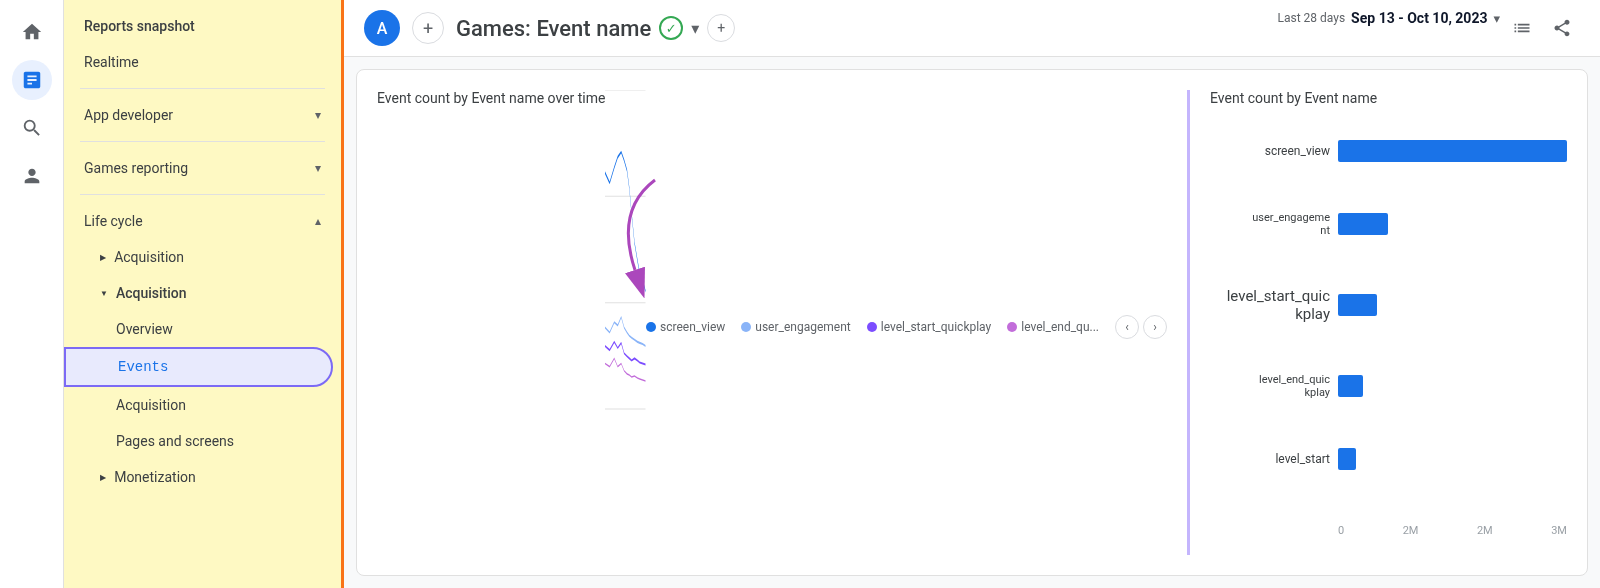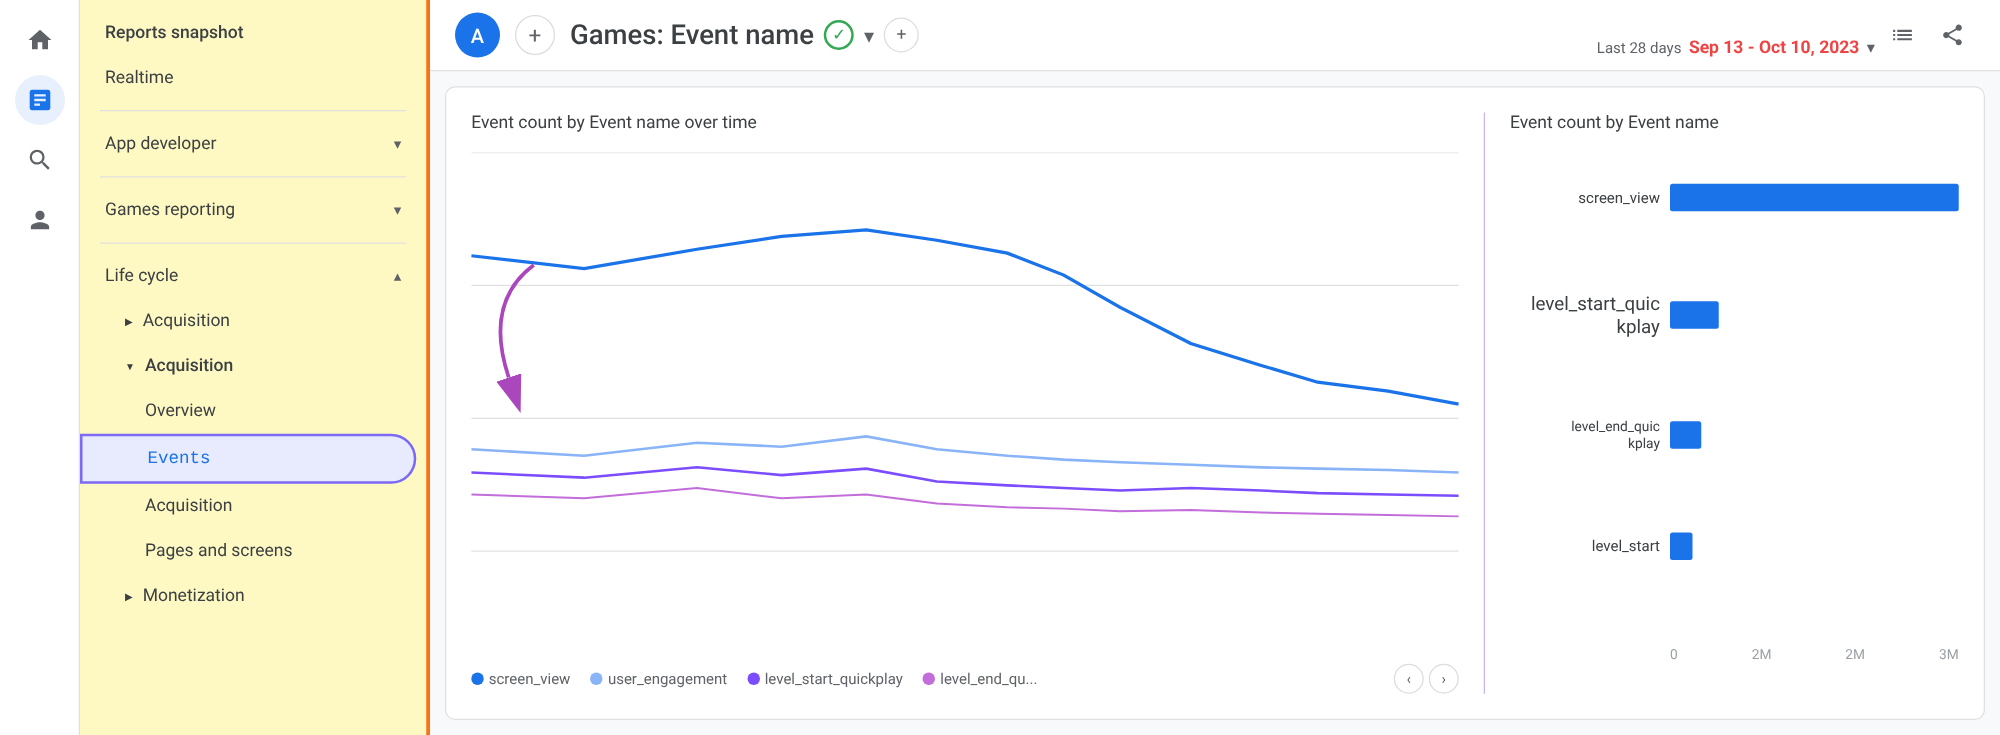--- a/index.html
+++ b/index.html
@@ -133,27 +133,27 @@
     }
     .title-dropdown { color: #5f6368; cursor: pointer; font-size: 16px; }
     .add-btn-small {
       width: 28px; height: 28px;
       border-radius: 50%;
       border: 1px solid #dadce0;
       display: flex; align-items: center; justify-content: center;
       cursor: pointer; color: #5f6368;
     }
     .header-right {
-      display: flex; align-items: flex-end; gap: 4px; margin-left: 32px;
+      display: flex; align-items: flex-start; gap: 4px; margin-left: 32px;
     }
     .date-range {
       display: flex; align-items: center; gap: 6px;
       color: #5f6368; font-size: 13px;
     }
-    .date-range strong { color: #ef4444; font-size: 14px; }
+    .date-range strong { color: #0f172a; font-size: 14px; }
     .icon-btn {
       width: 36px; height: 36px;
       border-radius: 50%;
       display: flex; align-items: center; justify-content: center;
       cursor: pointer; color: #5f6368;
     }
 
     
     .chart-area {
       flex: 1;
@@ -162,21 +162,20 @@
       background: #fff;
       margin: 12px;
       border-radius: 8px;
       border: 1px solid #e0e0e0;
       padding: 20px;
       gap: 20px;
     }
     .line-chart-section {
       flex: 1.4;
       display: flex;
-      flex-direction: column;
     }
     .chart-title {
       font-size: 14px;
       color: #3c4043;
       margin-bottom: 16px;
       font-weight: 400;
     }
     .line-chart-container {
       flex: 1;
       position: relative;
@@ -189,21 +188,21 @@
     .legend-item { display: flex; align-items: center; gap: 4px; }
     .legend-dot { width: 10px; height: 10px; border-radius: 50%; }
     .legend-nav { display: flex; gap: 4px; margin-left: auto; }
     .legend-nav-btn { width: 24px; height: 24px; border-radius: 50%; border: 1px solid #dadce0; display: flex; align-items: center; justify-content: center; cursor: pointer; color: #5f6368; font-size: 12px; }
 
     
     .bar-chart-section {
       width: 380px;
       display: flex;
       flex-direction: column;
-      border-left: 1px solid #c4b5fd;
+      border-left: 3px solid #c4b5fd;
       padding-left: 20px;
     }
     .bar-chart-title {
       font-size: 14px; color: #3c4043; margin-bottom: 16px;
     }
     .bar-chart-body { flex: 1; display: flex; flex-direction: column; justify-content: space-around; }
     .bar-row { display: flex; align-items: center; gap: 8px; margin-bottom: 14px; }
     .bar-label { width: 120px; font-size: 12px; color: #3c4043; text-align: right; flex-shrink: 0; }
     .bar-track { flex: 1; height: 22px; background: transparent; position: relative; }
     .bar-fill { height: 100%; background: #1a73e8; border-radius: 2px; }
@@ -389,20 +388,26 @@
       <div class="bar-chart-title">Event count by Event name</div>
       <div class="bar-chart-body">
 
         <div class="bar-row">
           <div class="bar-label">screen_view</div>
           <div class="bar-track">
             <div class="bar-fill" style="width:100%;"></div>
           </div>
         </div>
 
+        <div class="bar-row">
+          <div class="bar-label" style="font-size:11px;">user_engageme<br>nt</div>
+          <div class="bar-track">
+            <div class="bar-fill" style="width:22%;"></div>
+          </div>
+        </div>
 
         <div class="bar-row">
           <div class="bar-label" style="font-size:15px;">level_start_quic<br>kplay</div>
           <div class="bar-track">
             <div class="bar-fill" style="width:17%;"></div>
           </div>
         </div>
 
         <div class="bar-row">
           <div class="bar-label" style="font-size:11px;">level_end_quic<br>kplay</div>

